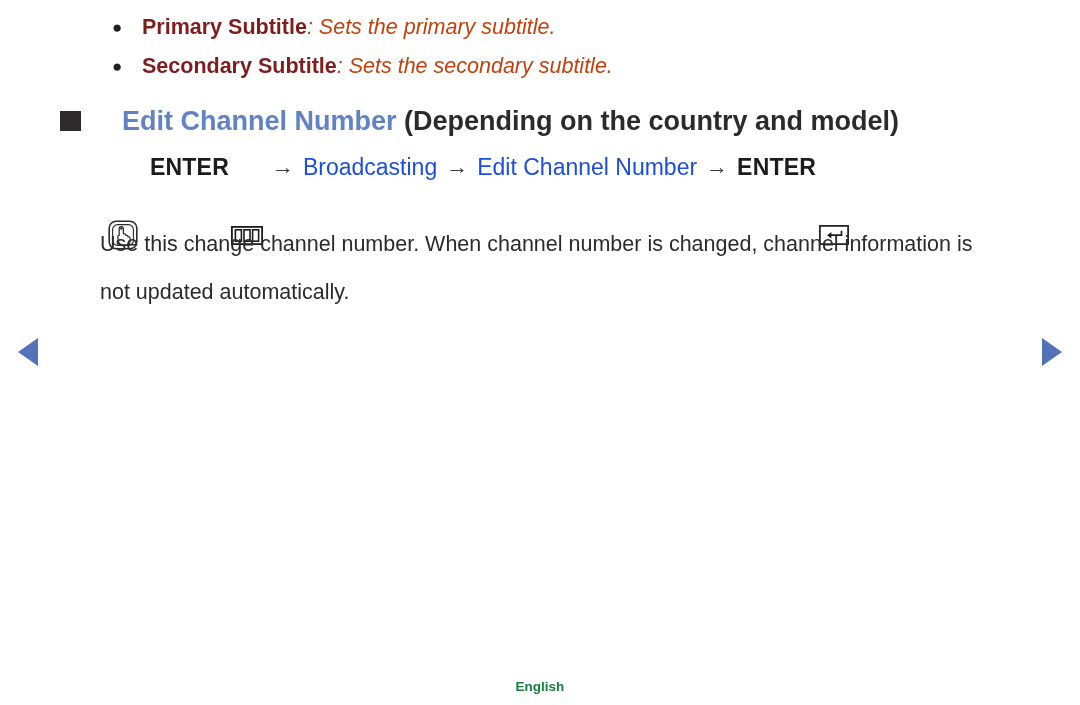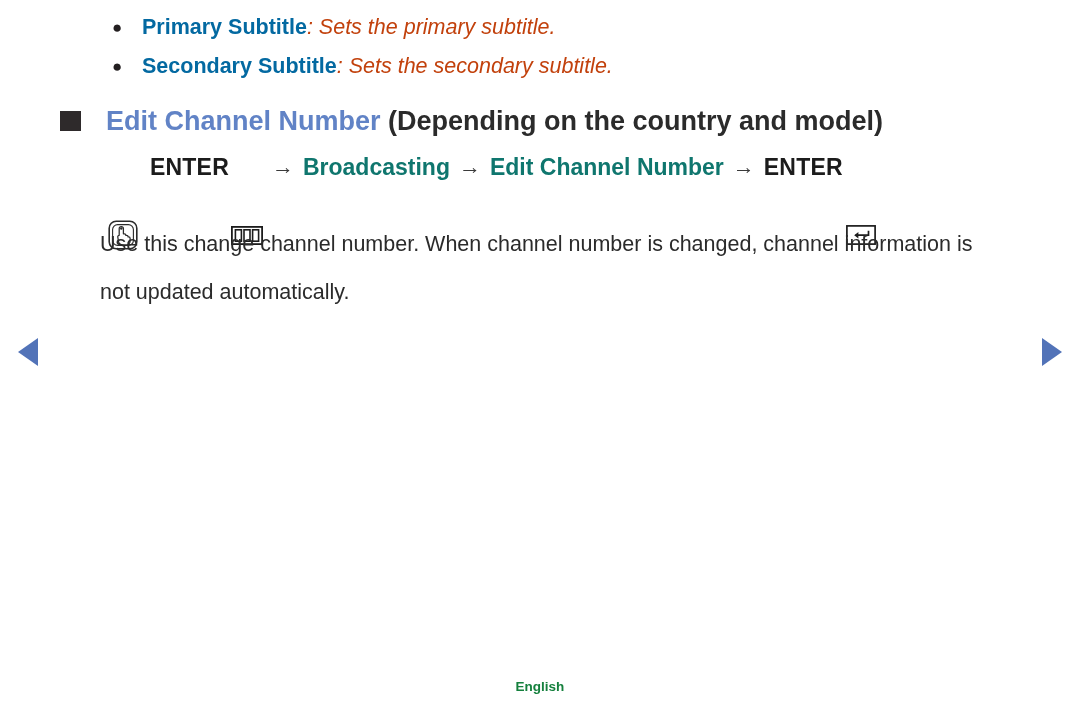--- a/index.html
+++ b/index.html
@@ -38,37 +38,38 @@
   }
   .disc-mark {
     width: 30px;
     flex: 0 0 30px;
     font-size: 17px;
     line-height: 39px;
     color: #231f20;
     text-align: left;
   }
   .disc-label {
-    color: #0369a1;
+    color: #7f1d1d;
     font-weight: bold;
     white-space: pre;
   }
   .disc-rest {
     color: #c2410c;
     white-space: pre;
     font-style: italic;
   }
 
   
   .sq-heading {
     position: absolute;
     left: 60px;
     top: 100px;
     display: flex;
     align-items: flex-start;
+    gap: 16px;
   }
   .sq-mark {
     width: 21px;
     height: 20px;
     background: #2e2a2b;
     margin-top: 11px;
     flex: 0 0 21px;
   }
   .sq-text {
     margin-left: 25px;
@@ -104,22 +105,22 @@
     top: 0px;
   }
   .oo-icon svg { display: block; }
 
   .mp-bold {
     font-weight: bold;
     color: #1c1c1c;
     letter-spacing: 0.2px;
   }
   .mp-blue {
-    color: #0f766e;
-    font-weight: bold;
+    color: #1d4ed8;
+    font-weight: normal;
   }
   .mp-arrow {
     color: #3a3a3a;
     font-size: 22px;
     padding: 0 9px;
     font-weight: normal;
   }
   .menu-glyph {
     display: inline-block;
     width: 32px;

